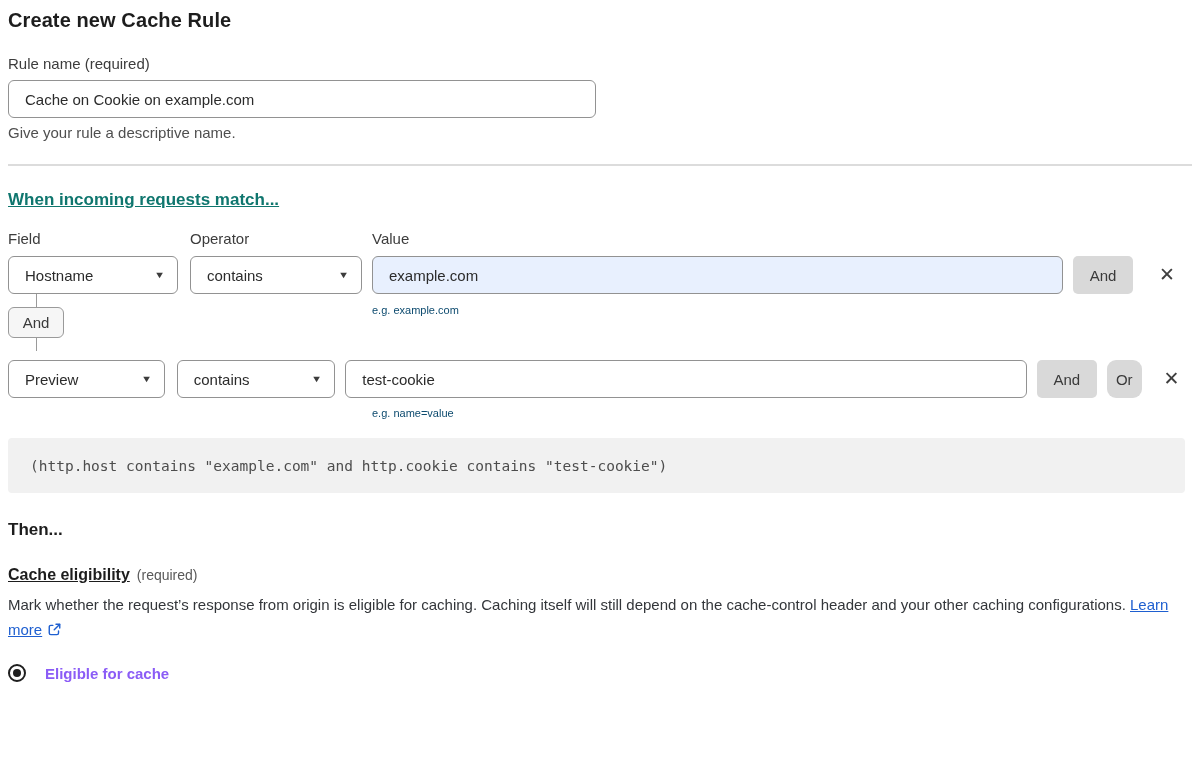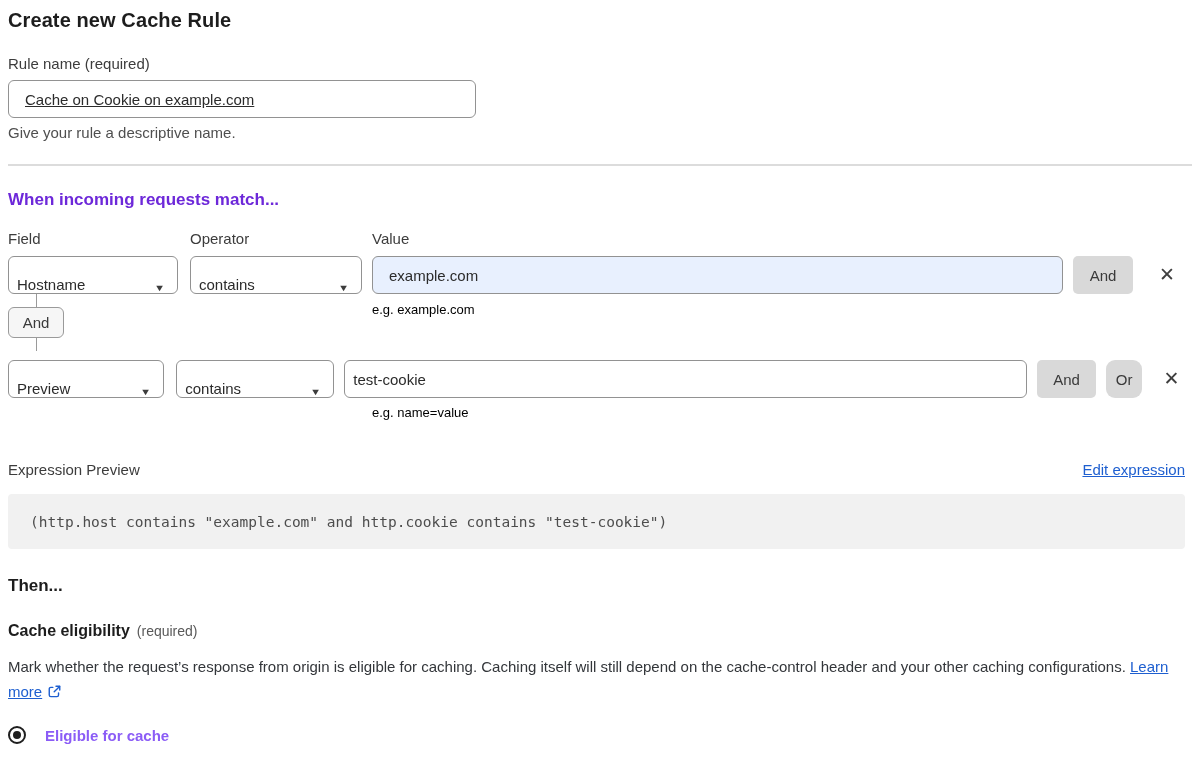--- a/index.html
+++ b/index.html
@@ -16,46 +16,46 @@
     line-height: 24px; letter-spacing: .1px;
   }
 
   .form-label { margin-top: 23px; font-size: 15px; color: #3c3c3c; line-height: 18px; }
 
   .text-input {
     display: block; height: 38px; border: 1px solid #929292; border-radius: 6px;
     padding: 0 16px; font-size: 15px; color: #2b2b2b; background: #fff;
     font-family: "Liberation Sans", sans-serif; outline: none;
   }
-  .rule-name-input { width: 468px; margin-top: 7px; text-decoration: underline; }
+  .rule-name-input { width: 588px; margin-top: 7px; }
 
   .helper { margin-top: 6px; font-size: 15px; color: #4f4f4f; line-height: 18px; }
-  .hint   { font-size: 13px; color: #000000; line-height: 18px; }
+  .hint   { font-size: 11px; color: #0c4a6e; line-height: 18px; }
 
   .divider { margin: 22px 0 0; border: none; border-top: 2px solid #dcdcdc; width: 1184px; }
 
-  h2.section-heading { margin: 24px 0 12px; font-size: 17px; font-weight: 700; color: #6d28d9; line-height: 20px; }
+  h2.section-heading { margin: 24px 0 12px; font-size: 17px; font-weight: 700; color: #0f766e; line-height: 20px; text-decoration: underline; }
 
   .col-labels { display: flex; margin-top: 20px; font-size: 15px; color: #3c3c3c; }
   .col-field    { width: 170px; margin-right: 12px; }
   .col-operator { width: 172px; margin-right: 10px; }
 
   .match-row { display: flex; align-items: center; margin-top: 9px; height: 38px; }
 
   .select {
-    display: flex; align-items: flex-end; height: 38px; background: #fff;
-    border: 1px solid #929292; border-radius: 6px; padding: 0 13px 0 8px;
+    display: flex; align-items: center; height: 38px; background: #fff;
+    border: 1px solid #929292; border-radius: 6px; padding: 0 13px 0 16px;
     font-size: 15px; color: #2b2b2b; cursor: pointer;
   }
   .select .caret { margin-left: auto; font-size: 9px; color: #3c3c3c; transform: scaleX(1.25); }
   .field-select    { width: 170px; margin-right: 12px; }
   .operator-select { width: 172px; margin-right: 10px; }
 
   .value-input-1 { width: 691px; background: #e8f0fe; }
-  .value-input-2 { width: 750px; padding-left: 8px; }
+  .value-input-2 { width: 750px; }
 
   .gray-btn {
     height: 38px; background: #d9d9d9; border: none; border-radius: 5px;
     font-family: "Liberation Sans", sans-serif; font-size: 15px; color: #3a3a3a;
     cursor: pointer; padding: 0;
   }
   .and-btn-1 { width: 60px; margin-left: 10px; }
   .and-btn-2 { width: 66px; margin-left: 10px; }
   .or-btn-2  { width: 39px; margin-left: 10px; border-radius: 9px; }
 
@@ -88,24 +88,24 @@
 
   .code-block {
     margin-top: 16px; width: 1177px; height: 55px; background: #f1f1f1; border-radius: 4px;
     display: flex; align-items: center; padding: 0 22px;
     font-family: "DejaVu Sans Mono", monospace; font-size: 14.5px; color: #4d4d4d; white-space: pre;
   }
 
   h2.then-heading { margin: 27px 0 0; font-size: 17px; font-weight: 700; color: #1d1d1d; line-height: 20px; }
 
   .eligibility-heading { margin-top: 25px; font-size: 16px; line-height: 20px; color: #1d1d1d; }
-  .eligibility-heading .bold { font-weight: 700; }
+  .eligibility-heading .bold { font-weight: 700; text-decoration: underline; }
   .required-note { font-size: 14px; color: #595959; font-weight: 400; margin-left: 7px; }
 
-  .description { margin-top: 13px; font-size: 15px; line-height: 25px; color: #33363a; max-width: 1165px; }
+  .description { margin-top: 7px; font-size: 15px; line-height: 25px; color: #33363a; max-width: 1165px; }
   .ext-icon { margin-left: 5px; vertical-align: -2px; }
 
   .option-row { display: flex; align-items: center; margin-top: 22px; cursor: pointer; }
   .option-row.first { margin-top: 19px; }
   .radio {
     width: 18px; height: 18px; border: 1px solid #6e6e6e; border-radius: 50%;
     position: relative; background: #fff; flex: none;
   }
   .option-label { margin-left: 19px; font-size: 15px; color: #2f2f2f; }
   .option-row.checked .radio { border: 2px solid #1f1f1f; }
@@ -165,24 +165,20 @@
       <span>contains</span>
       <span class="caret">▼</span>
     </div>
     <input class="text-input value-input-2" value="test-cookie" style="">
     <button class="gray-btn and-btn-2">And</button>
     <button class="gray-btn or-btn-2">Or</button>
     <button class="x-btn">✕</button>
   </div>
   <div class="hint hint-2">e.g. name=value</div>
 
-  <div class="expr-header">
-    <div class="expr-label">Expression Preview</div>
-    <a class="link">Edit expression</a>
-  </div>
   <div class="code-block">(http.host contains "example.com" and http.cookie contains "test-cookie")</div>
 
   <h2 class="then-heading">Then...</h2>
 
   <div class="eligibility-heading">
     <span class="bold">Cache eligibility</span><span class="required-note">(required)</span>
   </div>
 
   <div class="description">
     <span>Mark whether the request’s response from origin is eligible for caching. Caching itself will still depend on the cache-control header and your other caching configurations. </span><a class="link">Learn more</a><svg class="ext-icon" width="15" height="15" viewBox="0 0 16 16" fill="none" stroke="#1e5fd0" stroke-width="1.5" stroke-linecap="round" stroke-linejoin="round">

